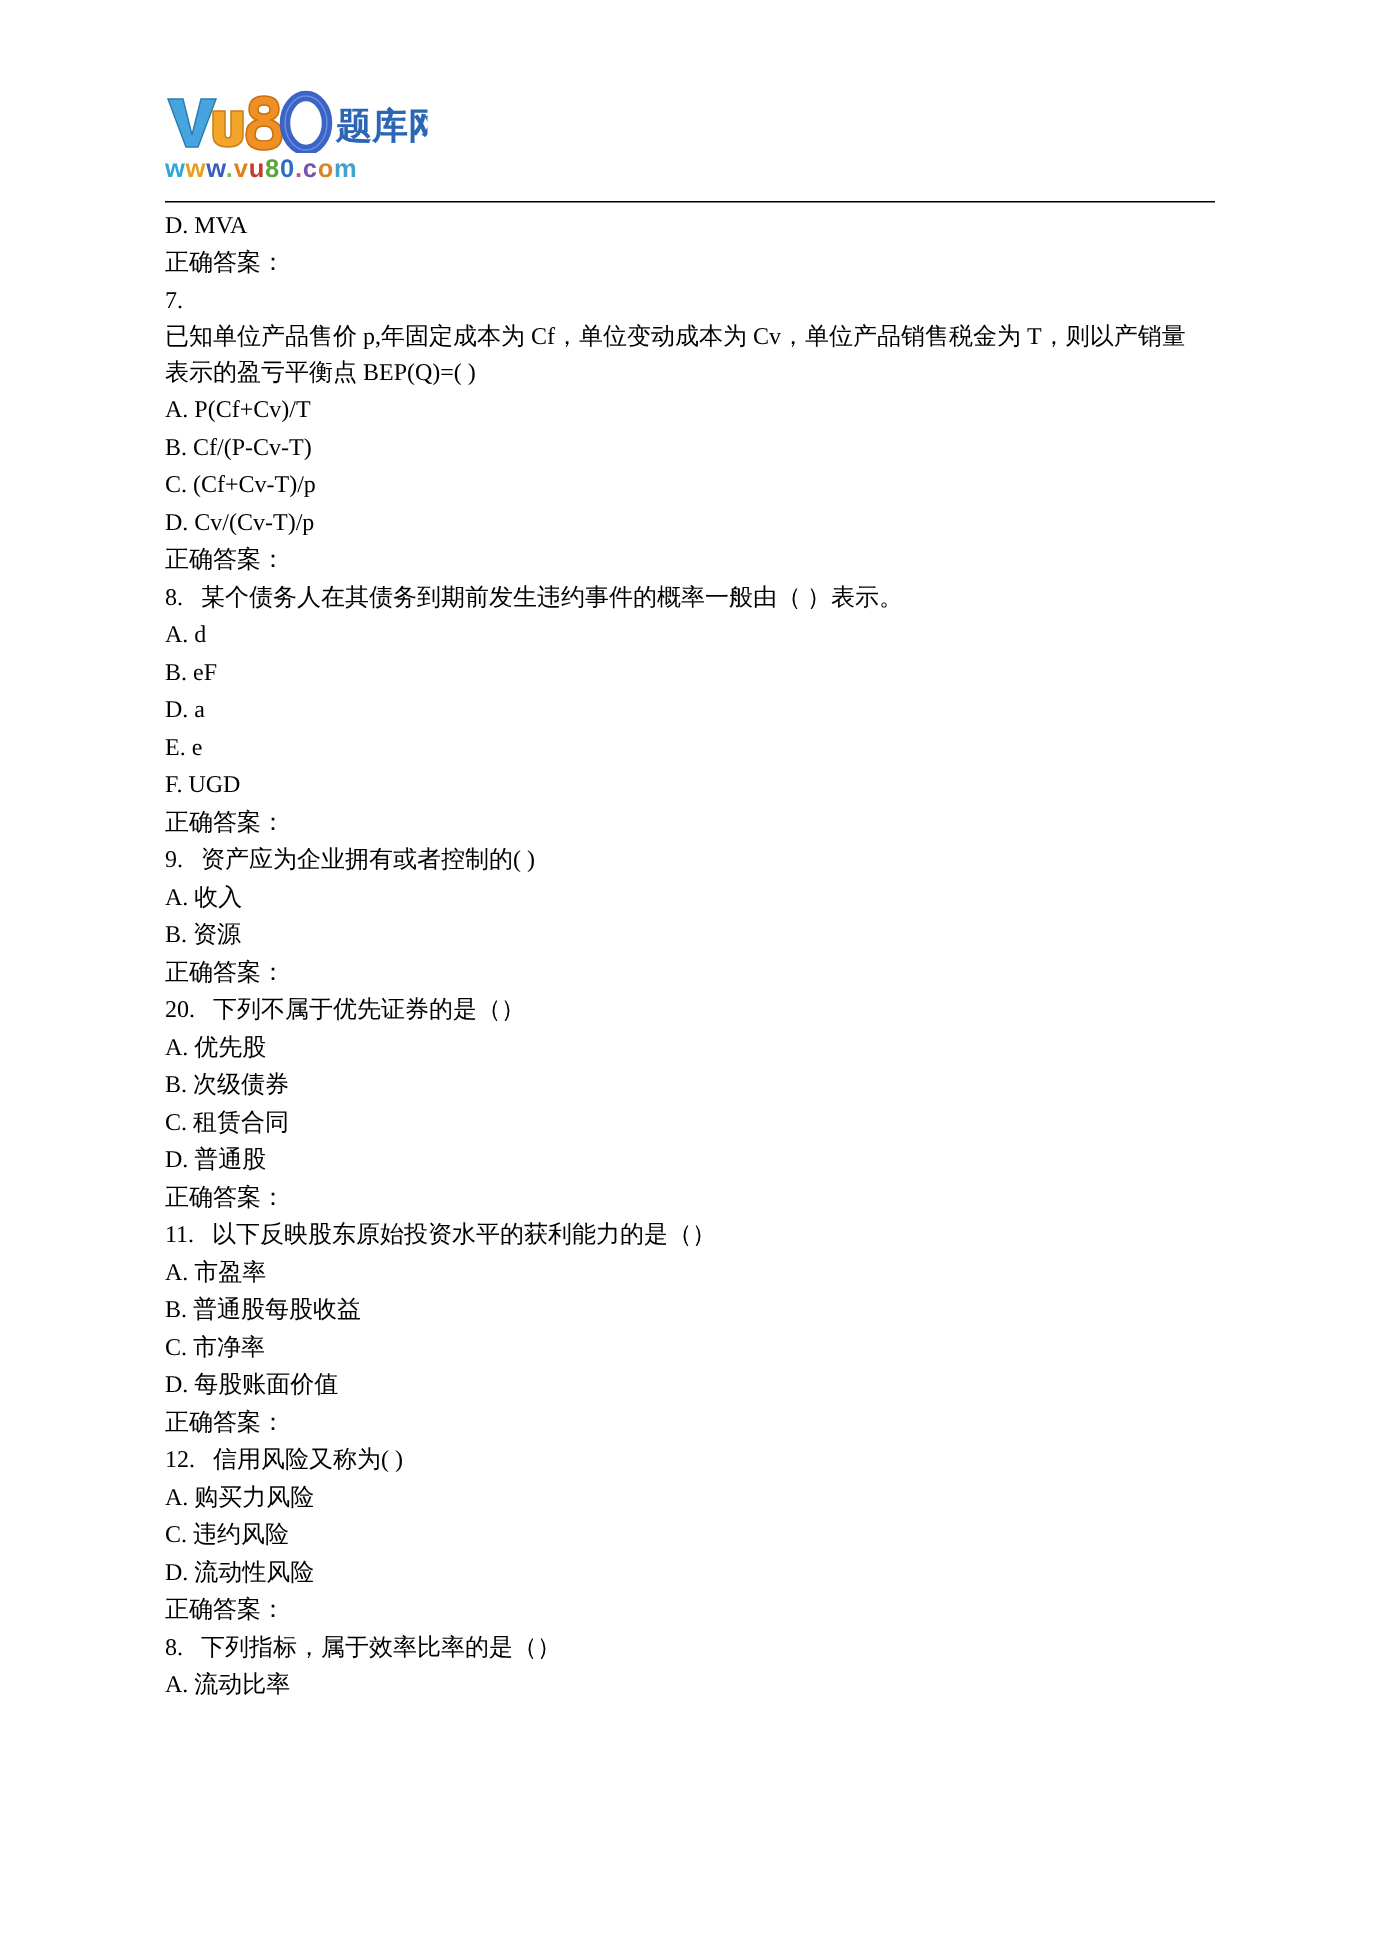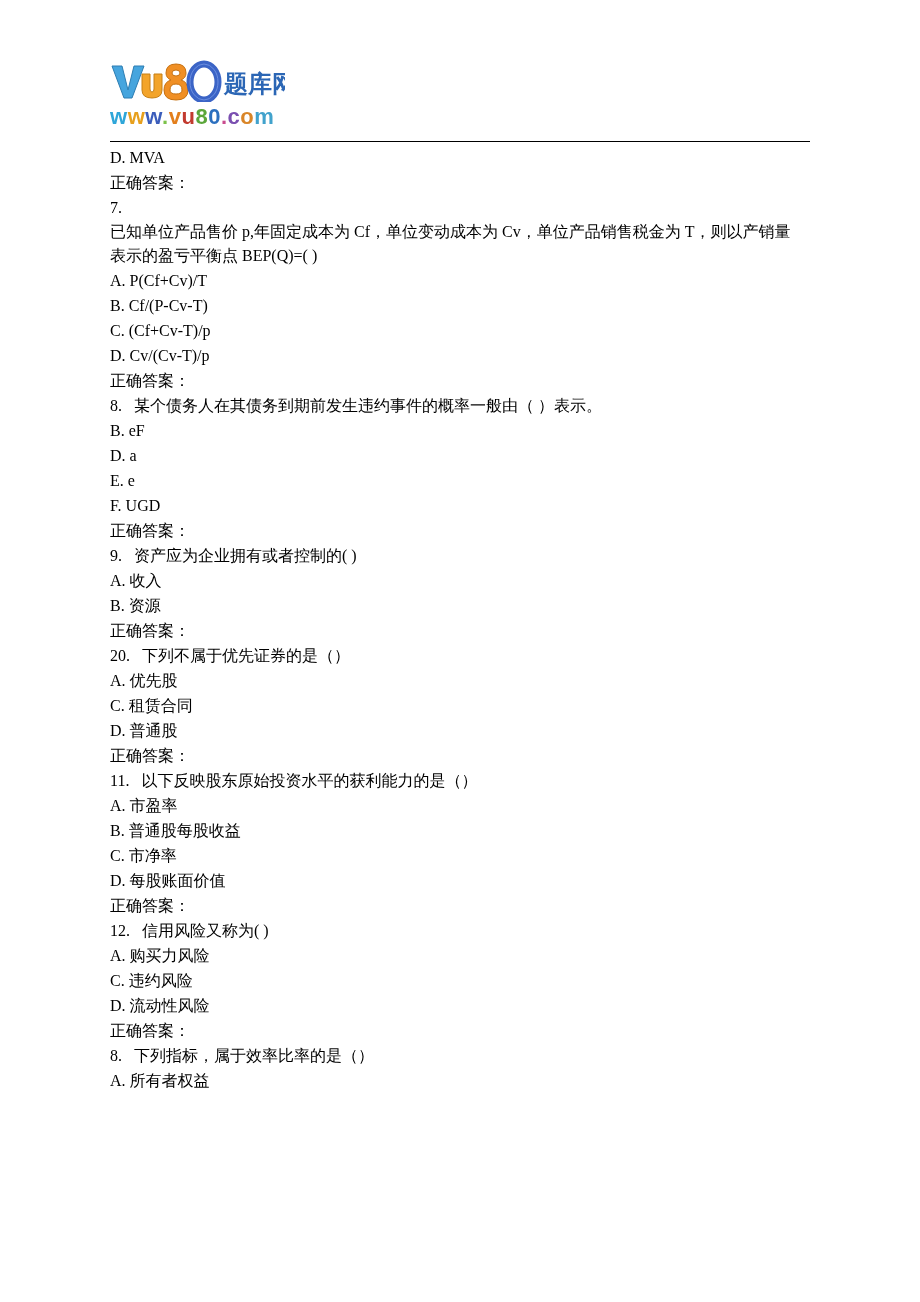--- a/index.html
+++ b/index.html
@@ -13,21 +13,21 @@
       line-height: 1.5;
     }
     .logo-block {
       margin-bottom: 8px;
     }
     .logo-svg {
       display: block;
     }
     .logo-url {
       font-family: Arial, sans-serif;
-      font-size: 22px;
+      font-size: 17px;
       letter-spacing: 0.5px;
       font-weight: bold;
       margin-top: -2px;
     }
     .logo-url .c1 { color: #2ea6d9; }
     .logo-url .c2 { color: #e7a01d; }
     .logo-url .c3 { color: #3b5dbb; }
     .logo-url .c4 { color: #7cc24a; }
     .logo-url .c5 { color: #e37f1c; }
     .logo-url .c6 { color: #c23a2f; }
@@ -86,39 +86,41 @@
   <p>A. P(Cf+Cv)/T</p>
   <p>B. Cf/(P-Cv-T)</p>
   <p>C. (Cf+Cv-T)/p</p>
   <p>D. Cv/(Cv-T)/p</p>
   <p>正确答案：</p>
 
   <p class="question-line">
     <span class="qnum">8.   </span>
       <span>某个债务人在其债务到期前发生违约事件的概率一般由（ ）表示。</span>
   </p>
+  <p>A. d</p>
   <p>B. eF</p>
   <p>D. a</p>
   <p>E. e</p>
   <p>F. UGD</p>
   <p>正确答案：</p>
 
   <p class="question-line">
     <span class="qnum">9.   </span>
       <span>资产应为企业拥有或者控制的( )</span>
   </p>
   <p>A.  收入</p>
   <p>B.  资源</p>
   <p>正确答案：</p>
 
   <p class="question-line">
     <span class="qnum">20.   </span>
       <span>下列不属于优先证券的是（）</span>
   </p>
   <p>A.  优先股</p>
+  <p>B.  次级债券</p>
   <p>C.  租赁合同</p>
   <p>D.  普通股</p>
   <p>正确答案：</p>
 
   <p class="question-line">
     <span class="qnum">11.   </span>
       <span>以下反映股东原始投资水平的获利能力的是（）</span>
   </p>
   <p>A.  市盈率</p>
   <p>B.  普通股每股收益</p>
@@ -132,14 +134,14 @@
   </p>
   <p>A.  购买力风险</p>
   <p>C.  违约风险</p>
   <p>D.  流动性风险</p>
   <p>正确答案：</p>
 
   <p class="question-line">
     <span class="qnum">8.   </span>
       <span>下列指标，属于效率比率的是（）</span>
   </p>
-  <p>A.  所有者权益</p>
+  <p>A.  流动比率</p>
 </div>
 
 </body></html>

